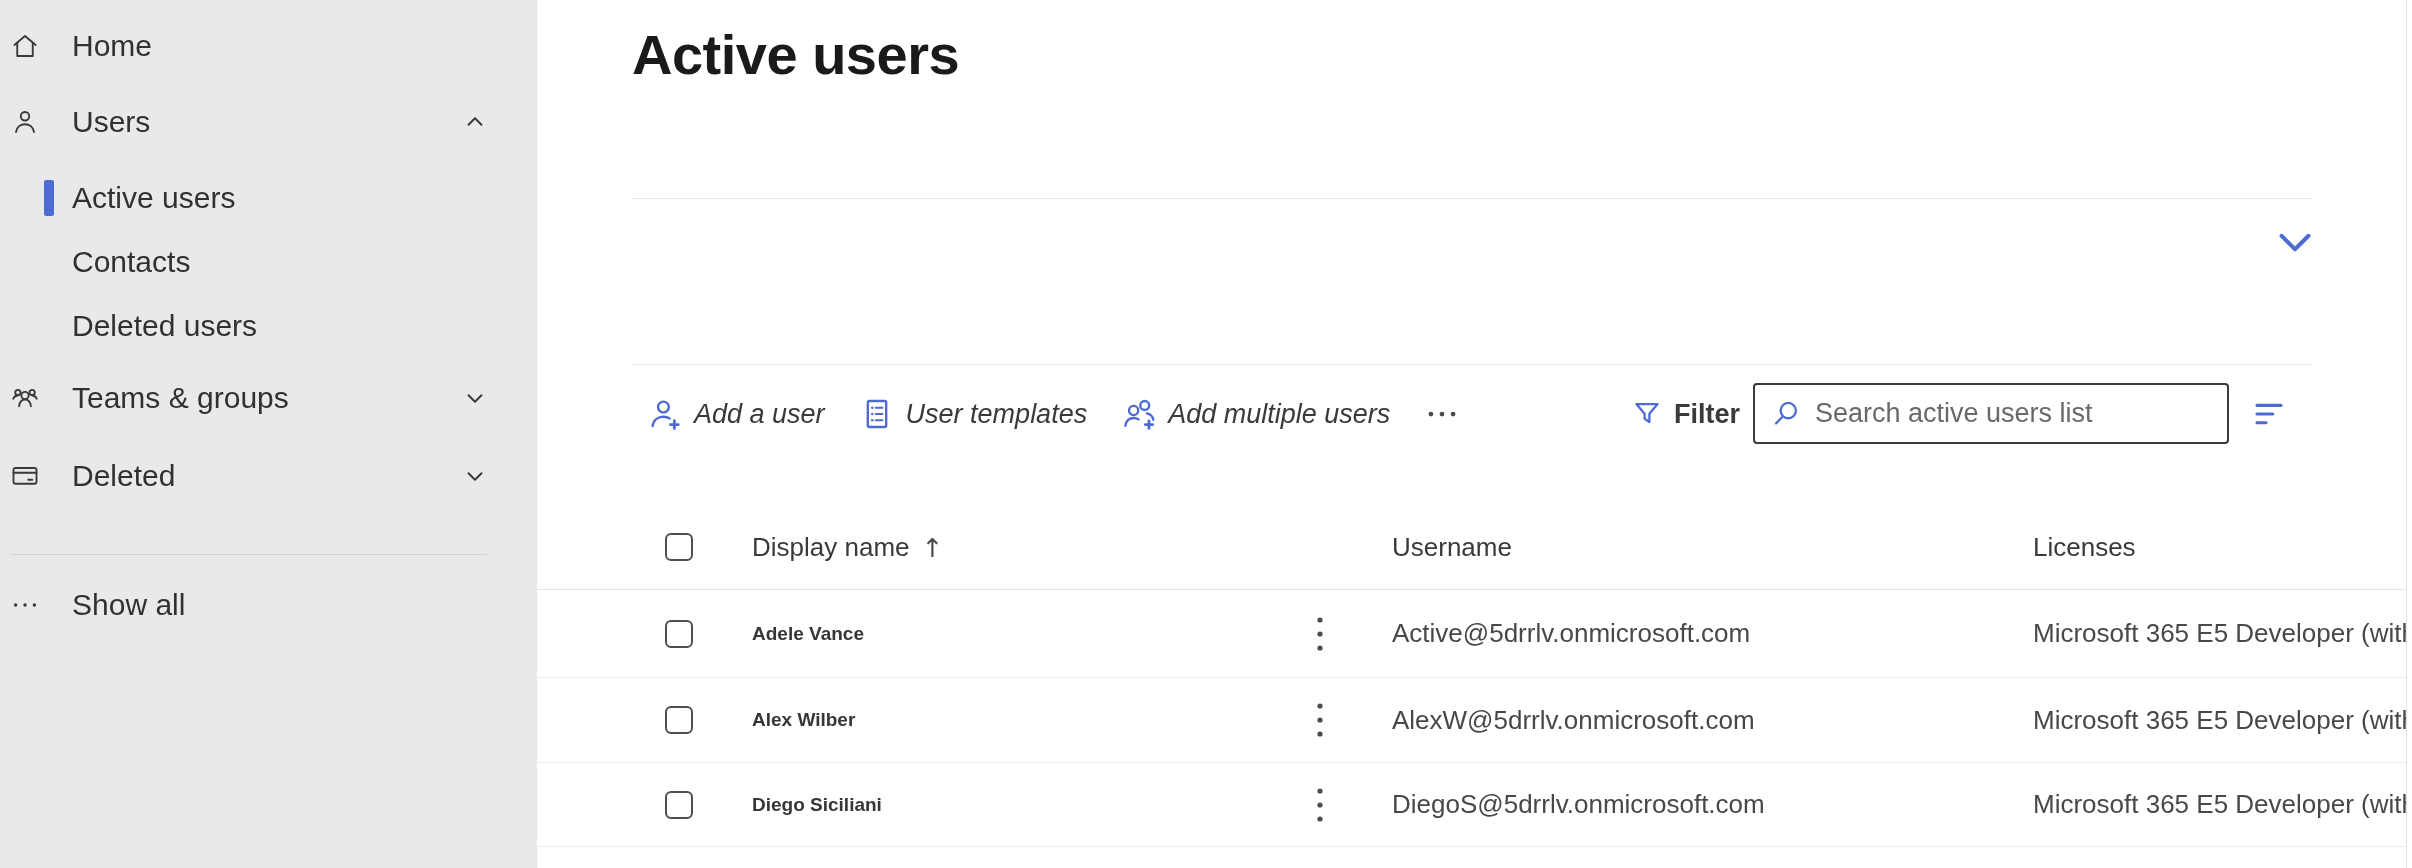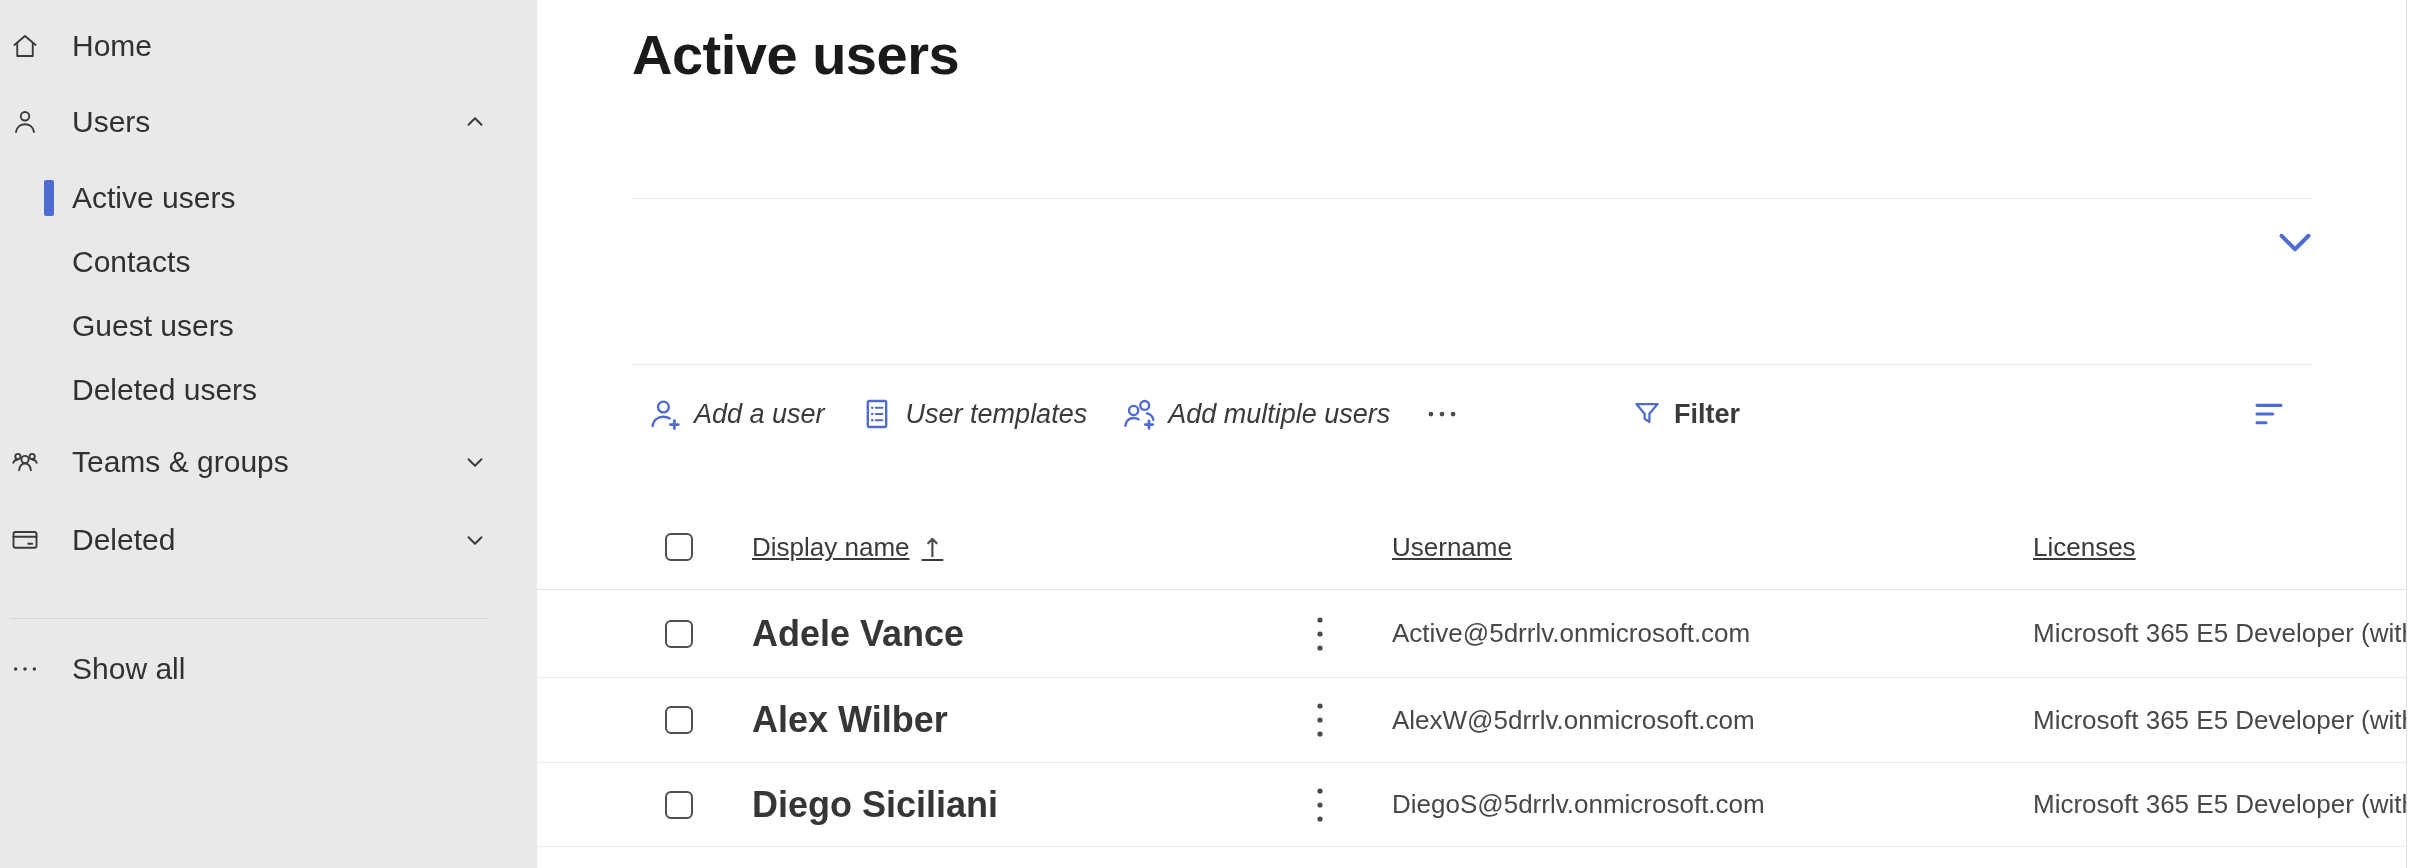--- a/index.html
+++ b/index.html
@@ -94,31 +94,31 @@
   .checkbox {
     position:absolute; left:128px; width:28px; height:28px;
     border:2.5px solid #514f4d; border-radius:6px; background:#fff; cursor:pointer;
   }
   #table-header {
     position:absolute; left:0; right:6px; top:505px; height:85px;
     border-bottom:1px solid #e4e4e4;
   }
   #table-header .checkbox { top:28px; }
   .hdr-cell { position:absolute; top:0; height:85px; display:flex; align-items:center;
-    font-size:26px; color:#3b3a39; cursor:pointer;text-decoration:underline; }
+    font-size:26px; color:#3b3a39; cursor:pointer; }
   #hdr-display-name { left:215px; gap:12px; }
   #hdr-username { left:855px; }
   #hdr-licenses { left:1496px; }
   .sort-arrow { font-size:26px; color:#4c4a48; font-family:"DejaVu Sans",sans-serif; }
 
   #rows { position:absolute; left:0; right:6px; top:590px; }
   .row { position:relative; border-bottom:1px solid #ececec; overflow:hidden; }
   .row .checkbox { top:50%; margin-top:-14px; }
   .cell { position:absolute; top:0; bottom:0; display:flex; align-items:center; white-space:nowrap; }
-  .cell.name  { left:215px; font-size:36px; font-weight:700; color:#373635; }
+  .cell.name  { left:215px; font-size:19px; font-weight:700; color:#373635; }
   .cell.uname { left:855px; font-size:26px; color:#4a4846; }
   .cell.lic   { left:1496px; right:0; font-size:26px; color:#4a4846; overflow:hidden; }
   .row-more {
     position:absolute; left:769px; top:0; bottom:0; width:28px;
     display:flex; align-items:center; justify-content:center; cursor:pointer;
   }
   .row-more svg { width:10px; height:44px; }
 
   #right-gutter { position:absolute; left:2406px; top:0; bottom:0; width:1px; background:#e2e2e2; }
 </style>
@@ -158,23 +158,20 @@
 
   <div class="nav-item">
     <span class="sel-bar"></span>
     <span class="nav-label">Active users</span>
   </div>
 
   <div class="nav-item">
     <span class="nav-label">Contacts</span>
   </div>
 
-  <div class="nav-item">
-    <span class="nav-label">Guest users</span>
-  </div>
 
   <div class="nav-item">
     <span class="nav-label">Deleted users</span>
   </div>
 
   <div class="sp8"></div>
 
   <div class="nav-item">
     <span class="nav-icon">
       <svg viewBox="0 0 24 24" fill="none" stroke="#3b3a39" stroke-width="1.5" stroke-linecap="round">
@@ -286,20 +283,27 @@
       </div>
     </div>
 
     <div id="filter-btn">
       <svg viewBox="0 0 24 24" fill="none" stroke="#4e6bd4" stroke-width="1.6" stroke-linejoin="round">
         <path d="M4.5 5h15l-5.8 6.8v5.8l-3.4-2.2v-3.6z"></path>
       </svg>
       <span class="tb-label">Filter</span>
     </div>
 
+    <div id="search-box">
+      <svg viewBox="0 0 24 24" fill="none" stroke="#4e6bd4" stroke-width="1.6" stroke-linecap="round">
+        <circle cx="13.6" cy="9.6" r="5.4"></circle>
+        <path d="M9.7 13.8 5 18.6"></path>
+      </svg>
+      <input id="search-input" type="text" placeholder="Search active users list" style="">
+    </div>
 
     <div id="sort-btn">
       <svg viewBox="0 0 24 24" fill="none" stroke="#4e6bd4" stroke-width="2.1" stroke-linecap="round">
         <path d="M4 6.2h16M4 12h10.5M4 17.8h6"></path>
       </svg>
     </div>
   </div>
 
   <div id="table-header">
     <div class="checkbox"></div>

